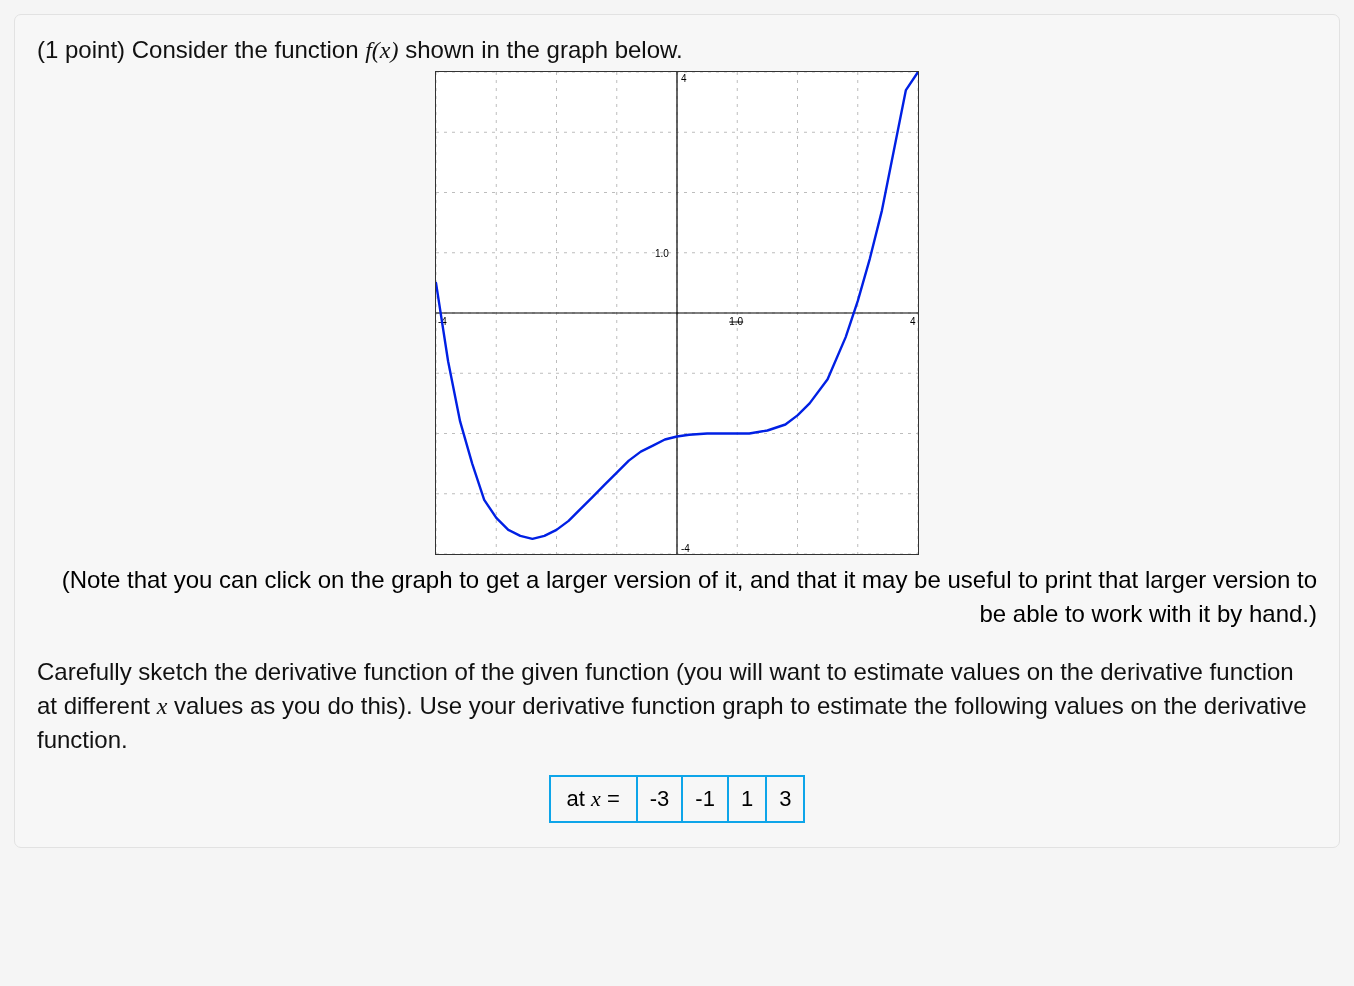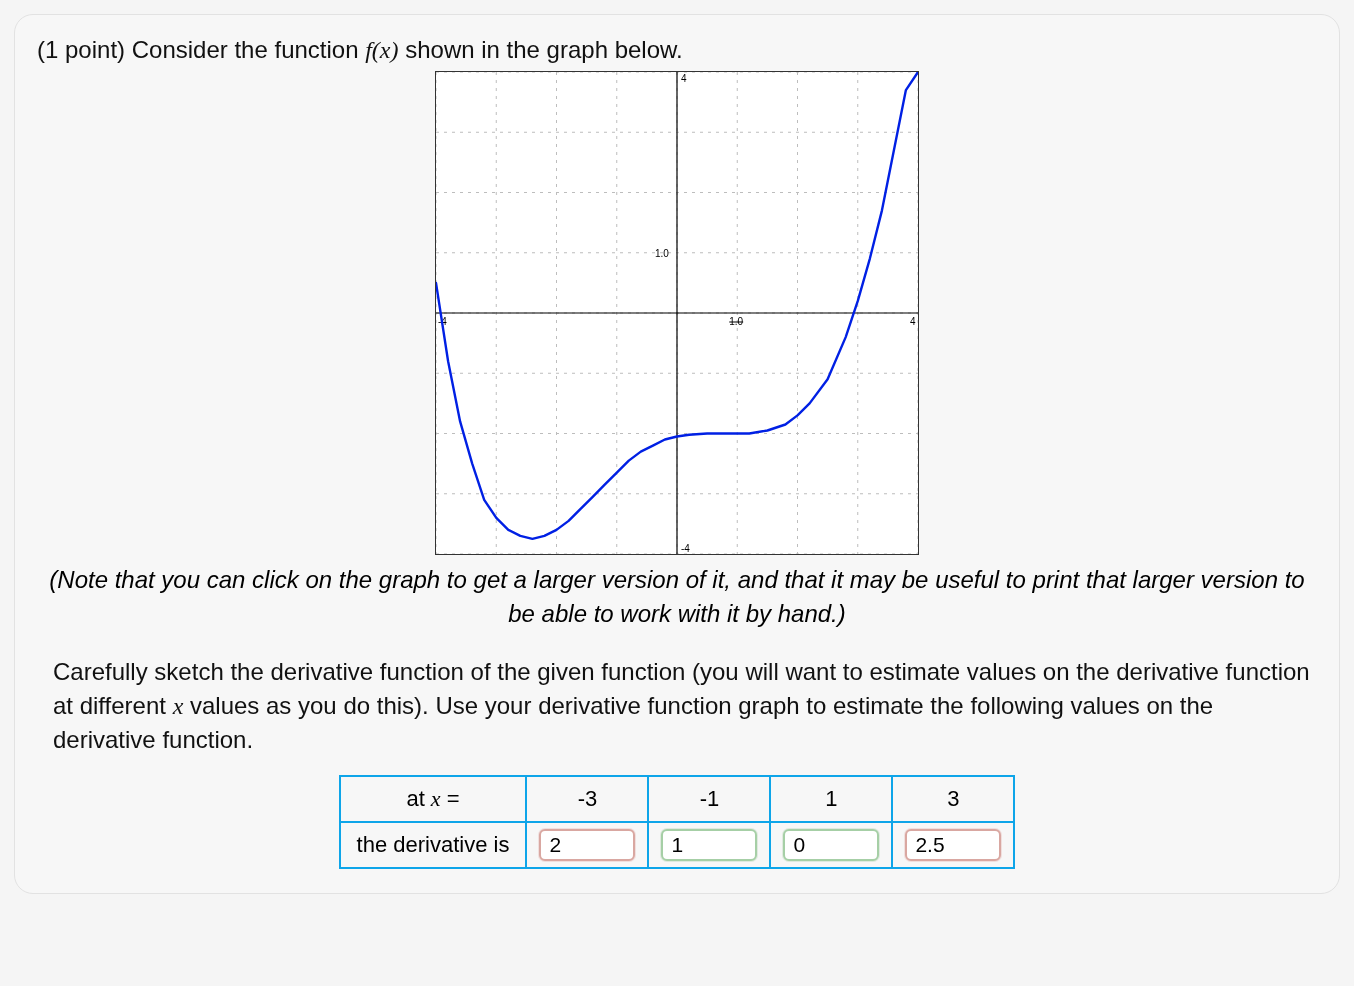--- a/index.html
+++ b/index.html
@@ -4,41 +4,40 @@
 <style>
   html, body {
     margin: 0;
     padding: 0;
     background: #f5f5f5;
     font-family: Arial, Helvetica, sans-serif;
   }
   .card {
     margin: 14px;
     border: 1px solid #e2e2e2;
-    border-radius: 19px;
+    border-radius: 7px;
     background: #f7f7f7;
     padding: 18px 22px 24px 22px;
     box-sizing: border-box;
     width: 1326px;
   }
   .q-text {
     font-size: 24px;
     line-height: 34px;
     color: #111;
     margin: 0;
   }
   .math-i { font-style: italic; font-family: "Times New Roman", serif; }
   .math-f { font-style: italic; font-family: "Times New Roman", serif; }
   .svg-wrap { text-align: center; margin: 4px 0 2px 0; }
   .graph-svg { border: 1px solid #333; background: #fff; display: inline-block; }
   .note {
-    font-style: italic;
     font-size: 24px;
     line-height: 34px;
-    text-align: center;
+    text-align: right;
     margin: 4px 0 24px 0;
   }
   .tbl-wrap { display:flex; justify-content:center; margin-top: 18px; }
   table.answer {
     border-collapse: collapse;
     font-size: 22px;
   }
   table.answer td, table.answer th {
     border: 2px solid #0ea5e9;
     padding: 6px 12px;
@@ -109,40 +108,33 @@
         <text x="293.25" y="253" text-decoration="line-through" font-size="10" font-family="Arial" fill="#000">1.0</text>
         <text x="245" y="10" font-size="10" font-family="Arial" fill="#000">4</text>
         <text x="245" y="480" font-size="10" font-family="Arial" fill="#000">-4</text>
         <text x="219" y="184.75" font-size="10" font-family="Arial" fill="#000">1.0</text>
         <path d="M0.0 210.9 L12.1 289.2 L24.1 349.4 L36.2 391.6 L48.2 427.8 L60.3 445.9 L72.3 457.9 L84.3 463.9 L96.4 466.9 L108.4 463.9 L120.5 457.9 L132.6 448.9 L144.6 436.8 L156.7 424.8 L168.7 412.7 L180.8 400.7 L192.8 388.6 L204.8 379.6 L216.9 373.6 L228.9 367.5 L241.0 364.5 L253.1 362.7 L271.1 361.5 L289.2 361.5 L301.3 361.5 L313.3 361.5 L331.4 358.5 L349.4 352.5 L361.5 343.4 L373.6 331.4 L391.6 307.3 L409.7 265.1 L421.8 228.9 L433.8 186.8 L445.9 138.6 L457.9 78.3 L469.9 18.1 L482.0 0.0 " fill="none" stroke="#0020e4" stroke-width="2.4" stroke-linejoin="round" stroke-linecap="round"></path>
       </svg>
   </div>
 
   <p class="note">(Note that you can click on the graph to get a larger version of it, and that it may be useful to print that larger version to be able to work with it by hand.)</p>
 
-  <p class="q-text" style="margin-top:22px;margin-left:16px;">
+  <p class="q-text" style="margin-top:22px;">
     <span>Carefully sketch the derivative function of the given function (you will want to estimate values on the derivative function at different </span><span class="math-i">x</span><span> values as you do this). Use your derivative function graph to estimate the following values on the derivative function.</span>
   </p>
 
   <div class="tbl-wrap">
     <table class="answer">
       <tbody>
           <tr>
         <th class="rowlabel">
           <span>at </span><span class="math-i">x</span><span> =</span>
         </th>
         <td>-3</td>
         <td>-1</td>
         <td>1</td>
         <td>3</td>
       </tr>
-      <tr>
-        <th class="rowlabel">the derivative is</th>
-        <td><input class="ans-input wrong" value="2" style=""></td>
-        <td><input class="ans-input right" value="1" style=""></td>
-        <td><input class="ans-input right" value="0" style=""></td>
-        <td><input class="ans-input wrong" value="2.5" style=""></td>
-      </tr>
     </tbody>
       </table>
   </div>
 
 </div>
 
 </body></html>

